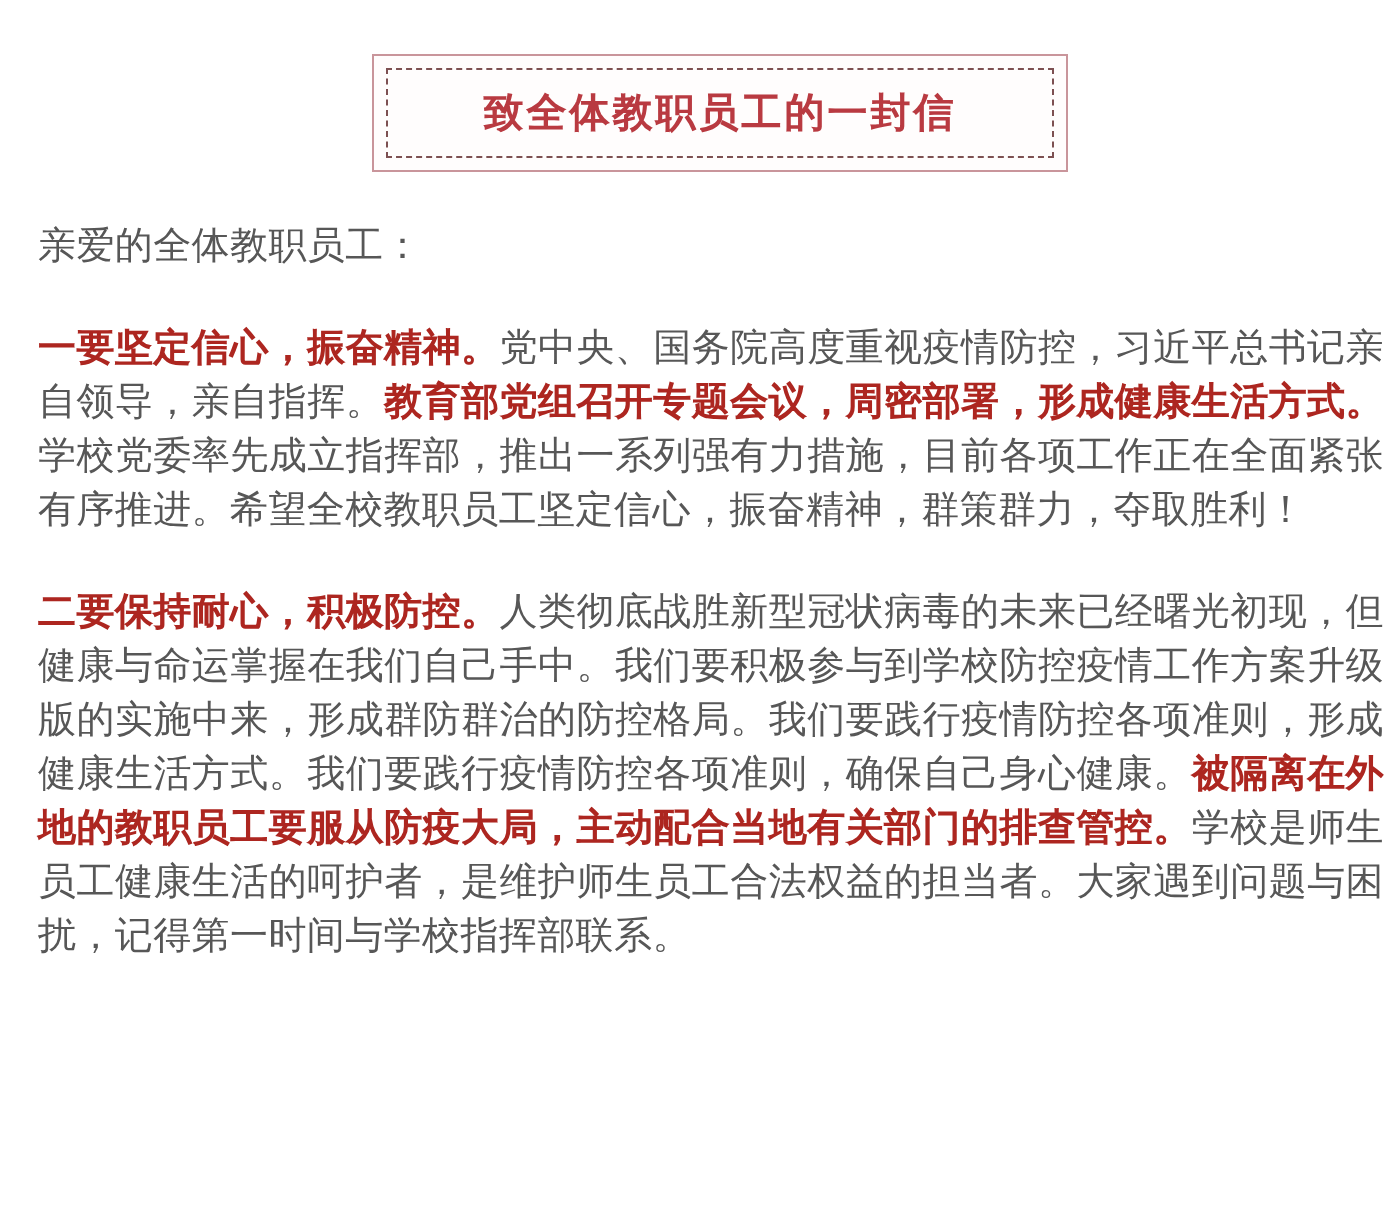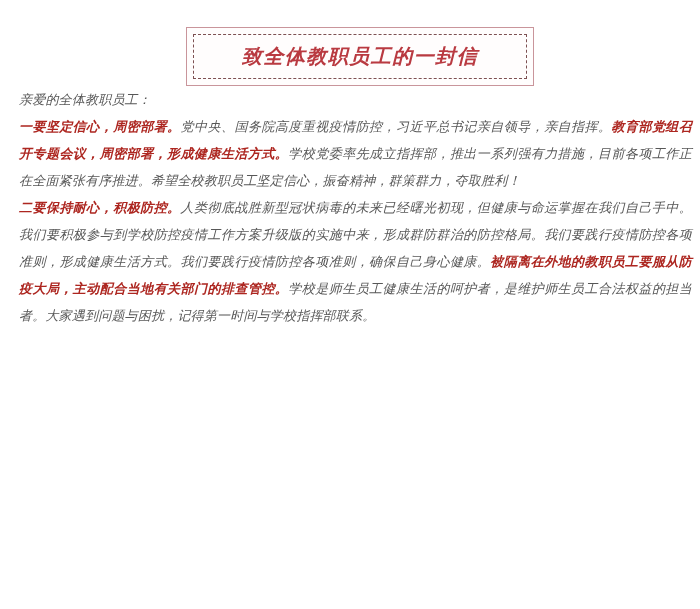--- a/index.html
+++ b/index.html
@@ -3,21 +3,21 @@
 <meta charset="utf-8">
 <style>
   :root {
     --body-text: #575757;
     --emphasis: #ad2620;
     --title-red: #b93a41;
     --border-solid: #c9959b;
     --border-dashed: #7d5052;
     --page-bg: #ffffff;
   }
-  * { margin: 0; padding: 0; box-sizing: border-box; font-style: italic; }
+  * { margin: 0; padding: 0; box-sizing: border-box; }
   html, body {
     width: 700px;
     background: var(--page-bg);
     font-family: "Liberation Sans", "DejaVu Sans", sans-serif;
   }
   body {
     height: 609px;
     overflow: hidden;
   }
   .header-box {
@@ -40,21 +40,22 @@
     color: var(--title-red);
     font-size: 20px;
     font-weight: bold;
     letter-spacing: 1.5px;
     white-space: nowrap;
   }
   .content {
     padding: 0 8px 0 19px;
   }
   .content p {
-    font-size: 13px;
+    margin-top: 24px;
+    font-size: 19px;
     line-height: 27px;
     color: var(--body-text);
     text-align: justify;
     letter-spacing: 0.2px;
   }
   .content p span.emphasis {
     color: var(--emphasis);
     font-weight: bold;
   }
 </style>
@@ -62,15 +63,15 @@
 <body>
 
 <div class="header-box">
   <div class="header-inner">
     <div class="title">致全体教职员工的一封信</div>
   </div>
 </div>
 
 <div class="content">
     <p><span class="normal">亲爱的全体教职员工：</span></p>
-    <p><span class="emphasis">一要坚定信心，周密部署。</span><span class="normal">党中央、国务院高度重视疫情防控，习近平总书记亲自领导，亲自指挥。</span><span class="emphasis">教育部党组召开专题会议，周密部署，形成健康生活方式。</span><span class="normal">学校党委率先成立指挥部，推出一系列强有力措施，目前各项工作正在全面紧张有序推进。希望全校教职员工坚定信心，振奋精神，群策群力，夺取胜利！</span></p>
+    <p><span class="emphasis">一要坚定信心，振奋精神。</span><span class="normal">党中央、国务院高度重视疫情防控，习近平总书记亲自领导，亲自指挥。</span><span class="emphasis">教育部党组召开专题会议，周密部署，形成健康生活方式。</span><span class="normal">学校党委率先成立指挥部，推出一系列强有力措施，目前各项工作正在全面紧张有序推进。希望全校教职员工坚定信心，振奋精神，群策群力，夺取胜利！</span></p>
     <p><span class="emphasis">二要保持耐心，积极防控。</span><span class="normal">人类彻底战胜新型冠状病毒的未来已经曙光初现，但健康与命运掌握在我们自己手中。我们要积极参与到学校防控疫情工作方案升级版的实施中来，形成群防群治的防控格局。我们要践行疫情防控各项准则，形成健康生活方式。我们要践行疫情防控各项准则，确保自己身心健康。</span><span class="emphasis">被隔离在外地的教职员工要服从防疫大局，主动配合当地有关部门的排查管控。</span><span class="normal">学校是师生员工健康生活的呵护者，是维护师生员工合法权益的担当者。大家遇到问题与困扰，记得第一时间与学校指挥部联系。</span></p>
   </div>
 
 </body></html>

